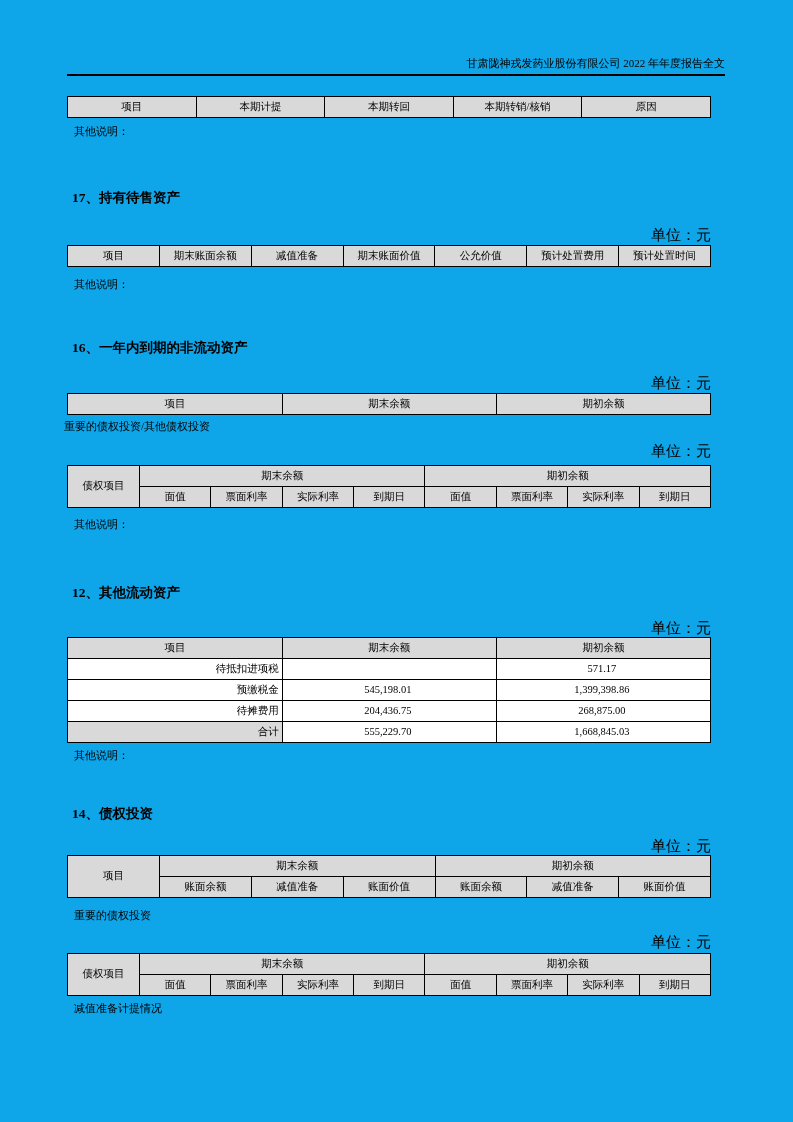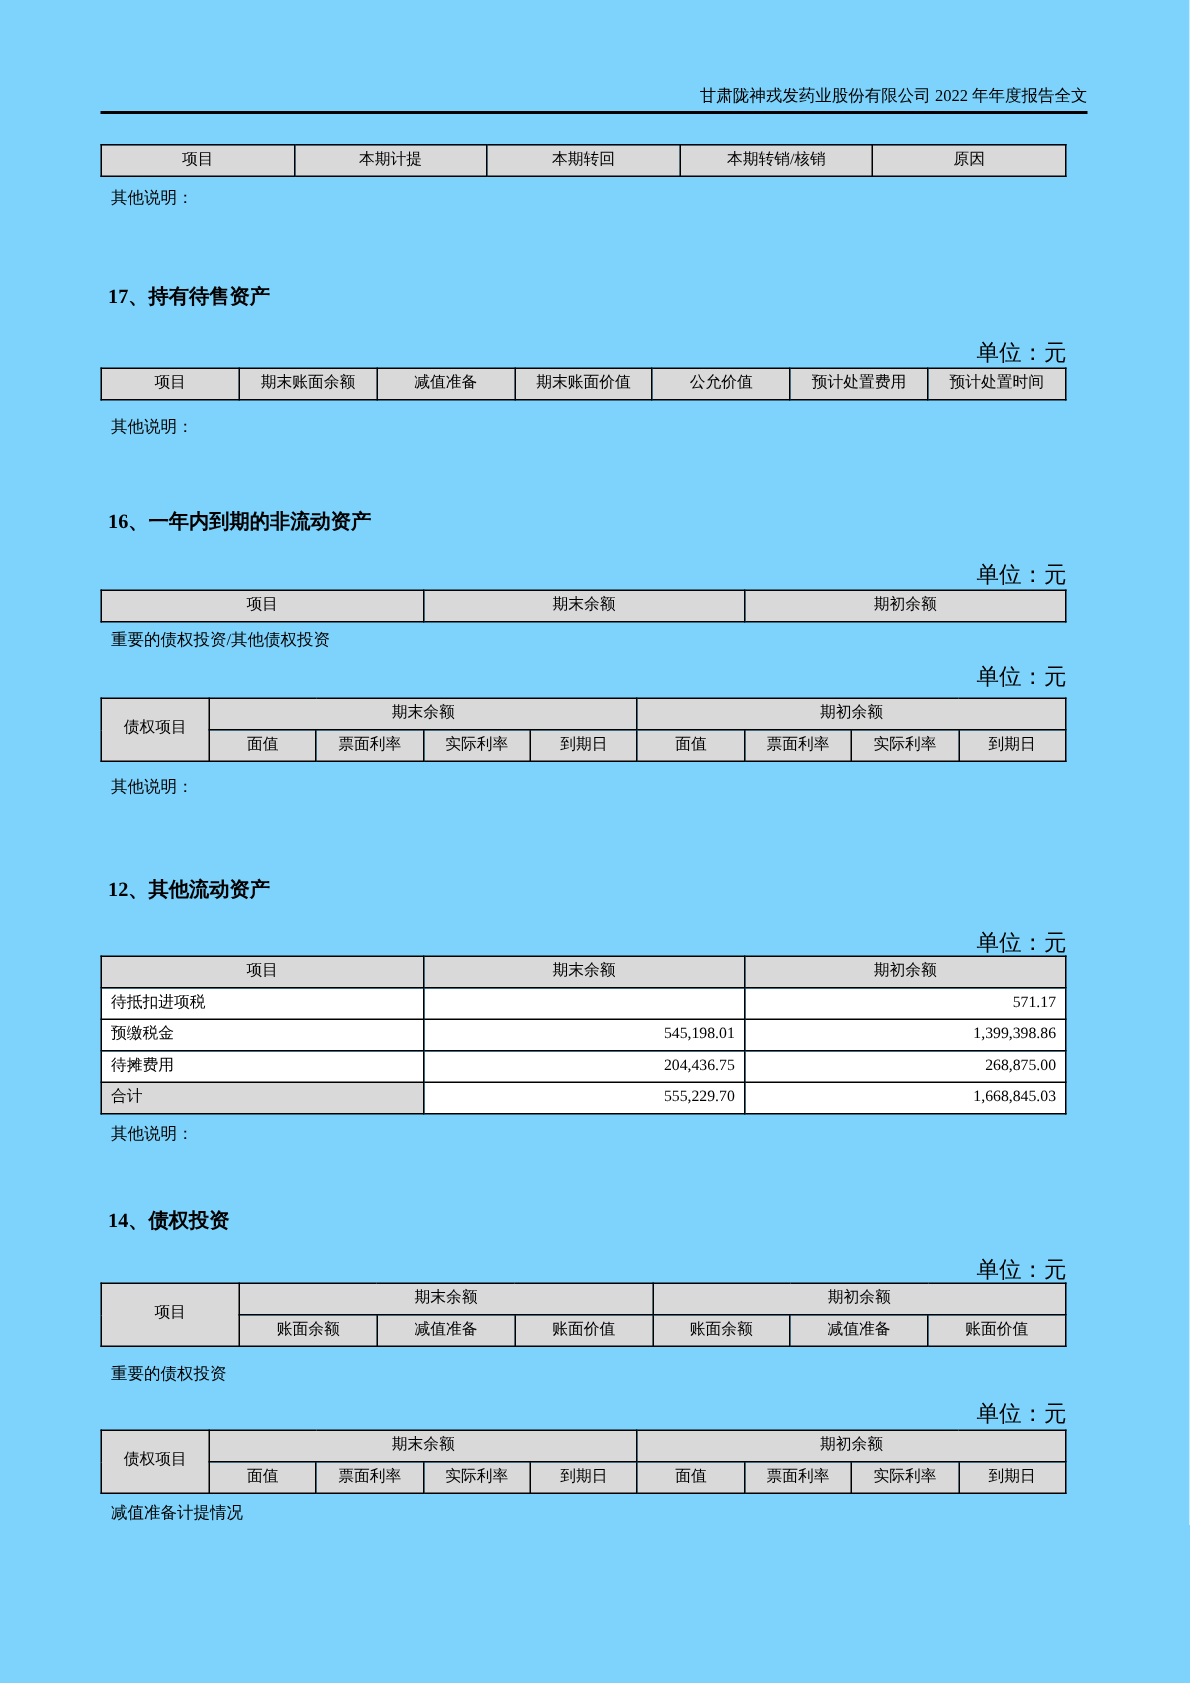--- a/index.html
+++ b/index.html
@@ -1,38 +1,38 @@
 <!DOCTYPE html>
 <html><head>
 <meta charset="utf-8">
 <style>
   html,body { margin:0; padding:0; background:#ffffff; }
   .page {
     position:relative; width:793px; height:1122px; margin:0 auto;
-    background:#7dd3fc; color:#000;
+    background:#0ea5e9; color:#000;
     font-family:"Liberation Serif","DejaVu Serif",serif;
     overflow:hidden;
   }
   .header-title {
     position:absolute; left:67px; top:56px; width:658px;
     text-align:right; font-size:11px; white-space:nowrap;
   }
   .header-rule {
     position:absolute; left:67px; top:74px; width:658px; height:2px; background:#000;
   }
   .tablewrap { position:absolute; left:67px; width:644px; }
   table.doc { width:100%; border-collapse:collapse; table-layout:fixed; }
   table.doc td {
     border:1px solid #000; font-size:10.5px; text-align:center;
     vertical-align:middle; height:20px; padding:0 3px; line-height:1.15;
     overflow:hidden; background:#fff;
   }
   table.doc td.hd { background:#d9d9d9; }
-  table.doc td.left { text-align:left; padding-left:6px; }
-  table.doc td.num { text-align:right; padding-right:6px; }
+  table.doc td.left { text-align:right; padding-left:6px; }
+  table.doc td.num { text-align:center; padding-right:6px; }
   .label { position:absolute; font-size:11px; white-space:nowrap; }
   .unit {
     position:absolute; left:67px; width:644px; text-align:right;
     font-size:15px; white-space:nowrap;
   }
   .sec-title {
     position:absolute; left:72px; font-size:13.5px; font-weight:bold; white-space:nowrap;
   }
   .page-num {
     position:absolute; left:67px; top:1039px; width:646px;
@@ -108,21 +108,21 @@
         </colgroup>
       <tbody>
           <tr>
         <td class="hd">项目</td>
         <td class="hd">期末余额</td>
         <td class="hd">期初余额</td>
       </tr>
     </tbody>
       </table>
   </div>
-  <div class="label" style="left:74px; top:419px;">重要的债权投资/其他债权投资</div>
+  <div class="label" style="left:64px; top:419px;">重要的债权投资/其他债权投资</div>
   <div class="unit" style="top:442px;">单位：元</div>
   <div class="tablewrap" style="top:465px;">
     <table class="doc">
       <colgroup>
           <col style="width:11.2%">
           <col style="width:11.1%">
           <col style="width:11.1%">
           <col style="width:11.1%">
           <col style="width:11.1%">
           <col style="width:11.1%">

